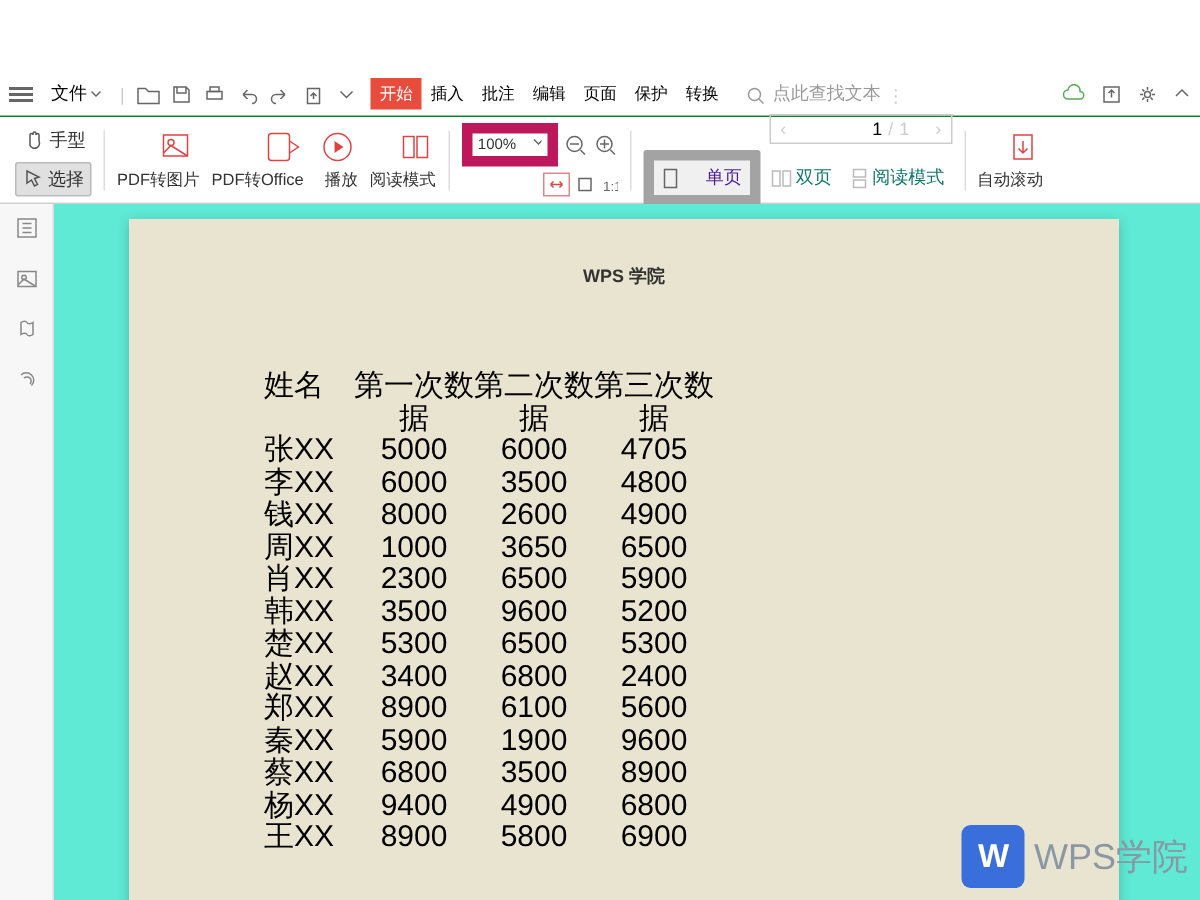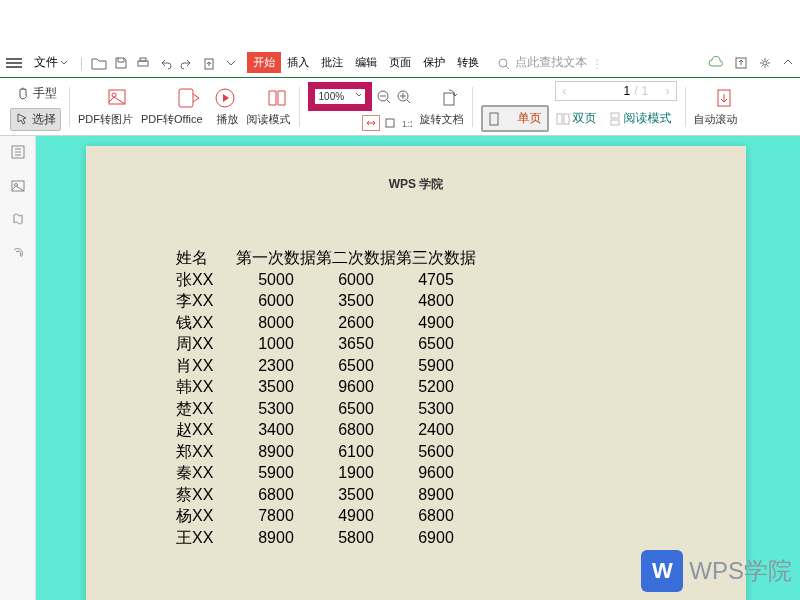--- a/index.html
+++ b/index.html
@@ -22,30 +22,30 @@
   .ribbon-group.stack { gap: 4px; }
   .mode-row { display: flex; align-items: center; gap: 3px; font-size: 12px; padding: 2px 4px; cursor: pointer; }
   .mode-row.active { background: #e0e0e0; border: 1px solid #bbb; border-radius: 2px; }
   .sep { width: 1px; height: 40px; background: #ddd; margin: 0 4px; }
   .rb-icon { width: 28px; height: 24px; display: flex; align-items: center; justify-content: center; }
   .zoom-box { display: flex; align-items: center; gap: 4px; }
   .zoom-sel { border: 7px solid #be185d; padding: 2px 4px; font-size: 10px; width: 64px; display: flex; justify-content: space-between; gap: 11px; }
   .page-nav { display: flex; align-items: center; gap: 4px; border: 1px solid #ccc; padding: 2px 6px; font-size: 12px; }
   .page-input { border: none; width: 60px; text-align: right; font-size: 12px; outline: none; }
   .view-btn { display: flex; align-items: center; gap: 3px; padding: 3px 5px; font-size: 12px; color: #0f766e; }
-  .view-btn.active { border: 2px solid #a3a3a3; background: #f0f0f0; color: #c2410c; border-radius: 2px; gap: 18px; }
+  .view-btn.active { border: 7px solid #a3a3a3; background: #f0f0f0; color: #4c1d95; border-radius: 2px; gap: 18px; }
   
   .workspace { display: flex; height: 512px; background: #eaeaea; }
   .side-panel { width: 36px; background: #f7f7f7; border-right: 1px solid #ddd; display: flex; flex-direction: column; align-items: center; padding-top: 6px; gap: 14px; color: #777; }
   .side-icon { width: 20px; height: 20px; display: flex; align-items: center; justify-content: center; cursor: pointer; }
   
   .canvas { flex: 1; background: #5eead4; position: relative; overflow: hidden; }
   .page { position: absolute; left: 50px; top: 10px; width: 660px; height: 560px; background: #e8e4cf; box-shadow: 0 2px 8px rgba(0,0,0,.2); }
   .doc-title { text-align: center; font-size: 12px; color: #333; margin-top: 30px; font-weight: bold; }
-  .tbl { margin: 54px 1px 0 90px; font-size: 16px; }
+  .tbl { margin: 54px 1px 0 90px; font-size: 20px; }
   .tbl .row { display: flex; line-height: 21.5px; }
   .tbl .c0 { width: 60px; }
   .tbl .c1, .tbl .c2, .tbl .c3 { width: 80px; text-align: center; }
   .tbl .hdr { font-weight: normal; }
   
   .watermark { position: absolute; right: 8px; bottom: 8px; display: flex; align-items: center; gap: 6px; font-size: 24px; color: #8a97a5; }
   .wm-logo { width: 42px; height: 42px; background: #3a6fdb; border-radius: 6px; display: flex; align-items: center; justify-content: center; color: #fff; font-weight: bold; font-size: 22px; }
   
   svg { display: block; }
 </style>
@@ -235,29 +235,20 @@
           </svg>
         </div>
       <div>
           <svg width="12" height="12">
             <text x="2" y="10" font-size="9" fill="#666">1:1</text>
           </svg>
         </div>
     </div>
   </div>
 
-  <div class="ribbon-group">
-    <div class="rb-icon">
-        <svg width="24" height="24">
-          <rect x="6" y="7" width="10" height="12" fill="none" stroke="#666"></rect>
-          <path d="M11 4a6 6 0 016 6M17 10l-2-2M17 10l2-2" fill="none" stroke="#666"></path>
-        </svg>
-      </div>
-    <span>旋转文档</span>
-  </div>
   <div class="sep"></div>
 
   <div class="ribbon-group stack">
     <div class="page-nav">
       <span style="color:#ccc">‹</span>
       <input class="page-input" value="1" style="">
       <span style="color:#ccc">/</span>
       <span style="color:#ccc;width:20px">1</span>
       <span style="color:#ccc">›</span>
     </div>
@@ -395,21 +386,21 @@
               <div class="c3">9600</div>
             </div>
             <div class="row">
               <div class="c0">蔡XX</div>
               <div class="c1">6800</div>
               <div class="c2">3500</div>
               <div class="c3">8900</div>
             </div>
             <div class="row">
               <div class="c0">杨XX</div>
-              <div class="c1">7800</div>
+              <div class="c1">9400</div>
               <div class="c2">4900</div>
               <div class="c3">6800</div>
             </div>
             <div class="row">
               <div class="c0">王XX</div>
               <div class="c1">8900</div>
               <div class="c2">5800</div>
               <div class="c3">6900</div>
             </div>
           </div>

